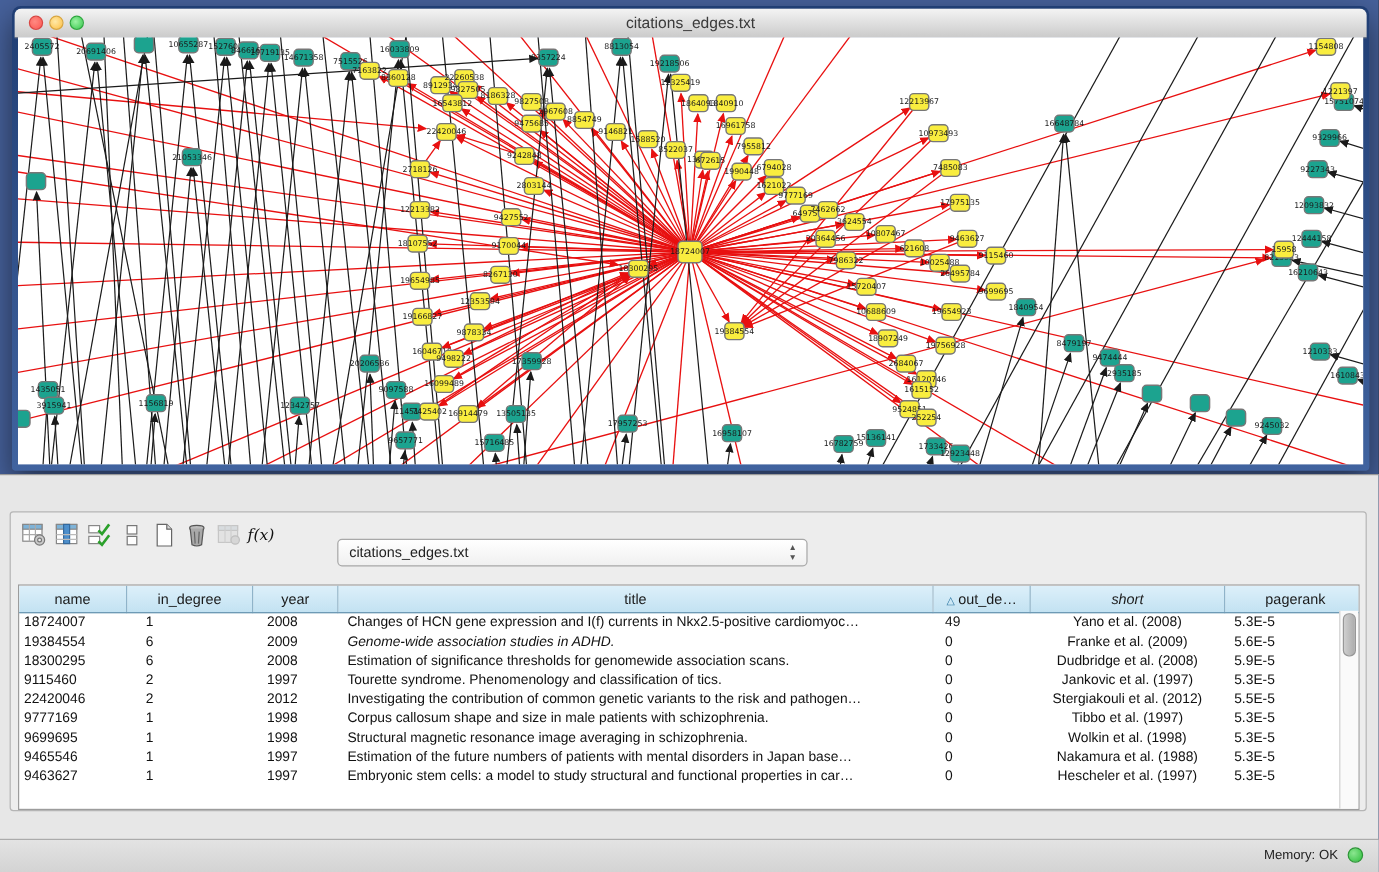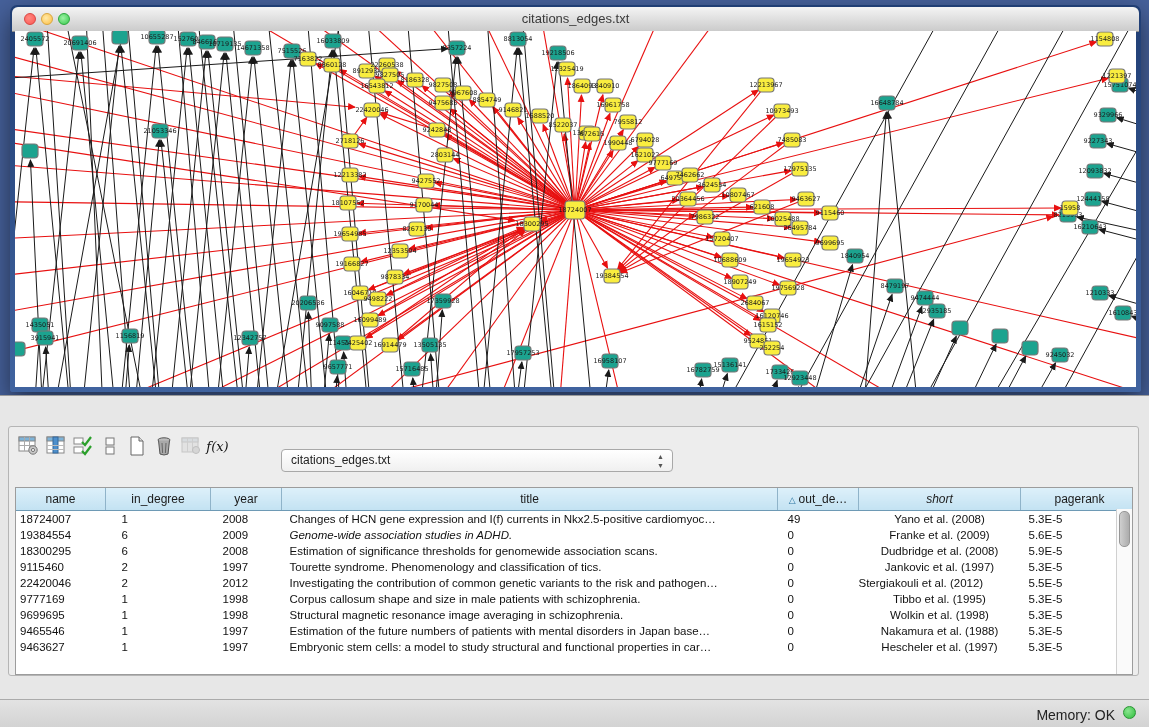--- a/index.html
+++ b/index.html
@@ -56,21 +56,21 @@
   .tabbar{position:absolute;left:50%;transform:translateX(-50%);top:281px;display:flex;
           border:1px solid #A5A5A5;border-radius:4px;overflow:hidden;background:#fff;
           box-shadow:0 1px 1px rgba(255,255,255,.8);}
   .seg{padding:0 14px;line-height:19px;font-size:12.5px;color:#111;cursor:pointer;}
   .seg + .seg{border-left:1px solid #BDBDBD;}
   .seg.sel{background:linear-gradient(#7E7E7E,#676767);color:#F2F2F2;}
 
   
   .statusbar{position:absolute;left:0;bottom:0;width:100%;height:27px;
              background:linear-gradient(#E3E3E3,#D3D3D3);border-top:1px solid #ABABAB;}
-  .mem{position:absolute;right:34px;top:7px;font-size:14px;color:#222;}
+  .mem{position:absolute;right:34px;top:7px;font-size:11px;color:#222;}
   .memdot{position:absolute;right:13px;top:6px;width:13px;height:13px;border-radius:50%;
           background:radial-gradient(circle at 4px 4px,#8BE690,#2EBD3C);border:1px solid #2A9434;box-sizing:border-box;}
 </style>
 </head>
 <body>
 
 <div class="desktop">
 
   <div class="net-window">
     <div class="titlebar">
@@ -922,30 +922,30 @@
                 <td style="padding-left: 10px;">0</td>
                 <td style="text-align: center;">Jankovic et al. (1997)</td>
                 <td style="padding-left: 8px;">5.3E-5</td>
               </tr>
               <tr>
                 <td style="padding-left: 4px;">22420046</td>
                 <td style="padding-left: 16px;">2</td>
                 <td style="padding-left: 12px;">2012</td>
                 <td style="padding-left: 8px;">Investigating the contribution of common genetic variants to the risk and pathogen…</td>
                 <td style="padding-left: 10px;">0</td>
-                <td style=" margin-top: 48px;">Stergiakouli et al. (2012)</td>
+                <td style="text-align: center; margin-top: 48px;">Stergiakouli et al. (2012)</td>
                 <td style="padding-left: 8px;">5.5E-5</td>
               </tr>
               <tr>
                 <td style="padding-left: 4px;">9777169</td>
                 <td style="padding-left: 16px;">1</td>
                 <td style="padding-left: 12px;">1998</td>
                 <td style="padding-left: 8px;">Corpus callosum shape and size in male patients with schizophrenia.</td>
                 <td style="padding-left: 10px;">0</td>
-                <td style="text-align: center;">Tibbo et al. (1995)</td>
+                <td style="text-align: center;">Tibbo et al. (1997)</td>
                 <td style="padding-left: 8px;">5.3E-5</td>
               </tr>
               <tr>
                 <td style="padding-left: 4px;">9699695</td>
                 <td style="padding-left: 16px;">1</td>
                 <td style="padding-left: 12px;">1998</td>
                 <td style="padding-left: 8px;">Structural magnetic resonance image averaging in schizophrenia.</td>
                 <td style="padding-left: 10px;">0</td>
                 <td style="text-align: center;">Wolkin et al. (1998)</td>
                 <td style="padding-left: 8px;">5.3E-5</td>

